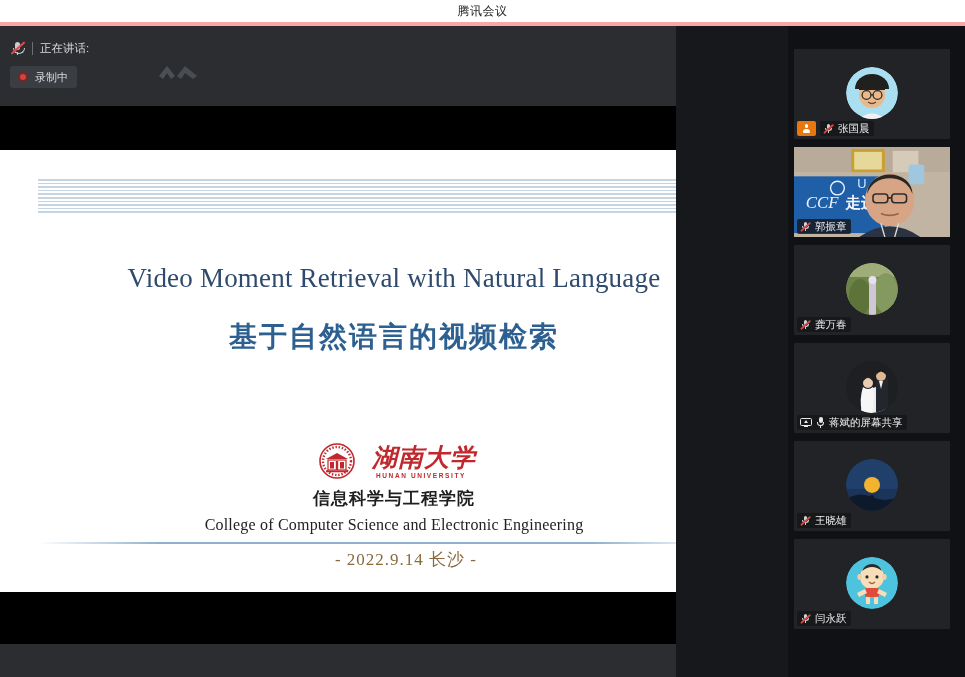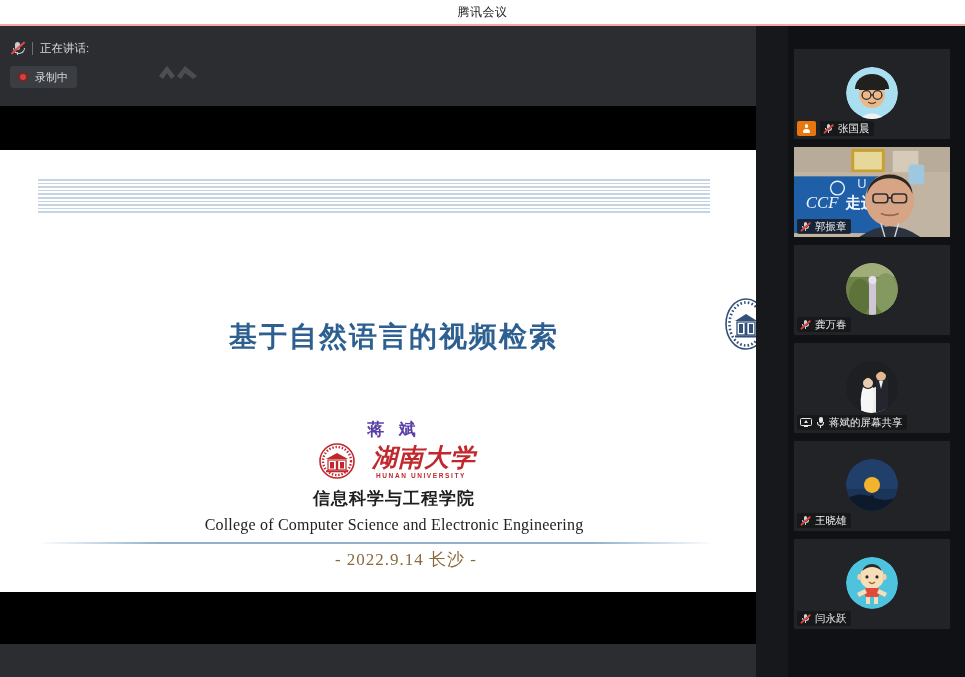--- a/index.html
+++ b/index.html
@@ -6,31 +6,31 @@
   body{
     width:965px;height:677px;overflow:hidden;
     font-family:"Liberation Sans","DejaVu Sans",sans-serif;
     background:#1e2024;
   }
   .app{position:relative;width:965px;height:677px;background:#16181b;}
 
   
   .titlebar{
     position:absolute;left:0;top:0;width:965px;height:26px;
-    background:#ffffff;border-bottom:2px solid #fca5a5;
+    background:#ffffff;border-bottom:4px solid #fca5a5;
     display:flex;align-items:center;justify-content:center;
     box-sizing:border-box;
   }
   .titlebar .tb-text{
     font-size:12px;color:#1d1d1d;letter-spacing:.5px;
   }
 
   
   .stage{
-    position:absolute;left:0;top:26px;width:756px;height:651px;
+    position:absolute;left:0;top:26px;width:676px;height:651px;
     background:#2b2d31;overflow:hidden;
   }
   .stage-topbar{
     position:absolute;left:0;top:0;width:788px;height:80px;background:#2b2d31;
   }
   .speak-row{
     position:absolute;left:10px;top:10px;height:24px;
     display:flex;align-items:center;gap:7px;
   }
   .mic-muted{
@@ -244,23 +244,23 @@
         <ellipse cx="28" cy="28" rx="20" ry="25" fill="none" stroke="#32507a" stroke-width="1.6"></ellipse>
         <ellipse cx="28" cy="28" rx="16.5" ry="21.5" fill="none" stroke="#32507a" stroke-width="2.6" stroke-dasharray="1.6 2.2"></ellipse>
         <path d="M17 25 L28 18 L39 25 Z" fill="#32507a"></path>
         <rect x="19" y="26" width="18" height="13" fill="none" stroke="#32507a" stroke-width="1.3"></rect>
         <rect x="21" y="28" width="4" height="9" fill="#32507a"></rect>
         <rect x="31" y="28" width="4" height="9" fill="#32507a"></rect>
         <rect x="26.6" y="27" width="2.8" height="12" fill="#32507a"></rect>
         <rect x="17" y="39.5" width="22" height="2" fill="#32507a"></rect>
       </svg>
 
+      <div class="slide-title-en">Video Moment Retrieval with Natural Language</div>
       <div class="slide-title-cn">基于自然语言的视频检索</div>
 
-      <div class="author">蒋 斌</div>
 
       <div class="hnu-logo">
         <svg width="44" height="44" viewBox="0 0 44 44" style="position:absolute;left:0;top:0;">
           <circle cx="21" cy="19" r="17" fill="none" stroke="#c0282d" stroke-width="1.6"></circle>
           <circle cx="21" cy="19" r="14" fill="none" stroke="#c0282d" stroke-width="2.4" stroke-dasharray="1.4 1.8"></circle>
           <path d="M10 17 L21 11 L32 17 Z" fill="#c0282d"></path>
           <rect x="12" y="18" width="18" height="10" fill="none" stroke="#c0282d" stroke-width="1.2"></rect>
           <rect x="14" y="20" width="4" height="6.5" fill="#c0282d"></rect>
           <rect x="24" y="20" width="4" height="6.5" fill="#c0282d"></rect>
           <rect x="19.8" y="19" width="2.4" height="9" fill="#c0282d"></rect>

